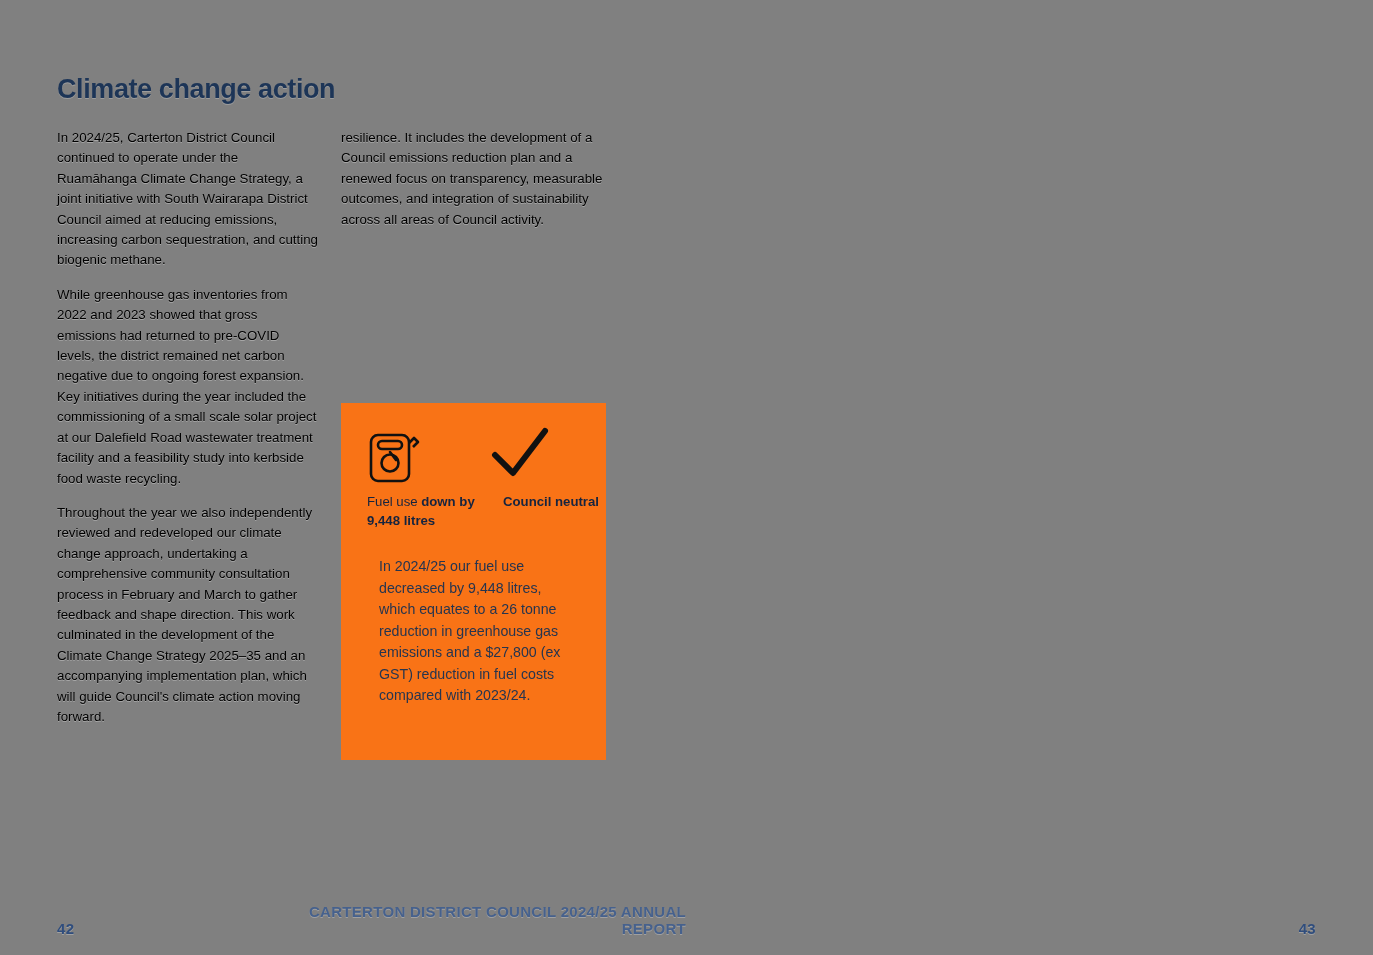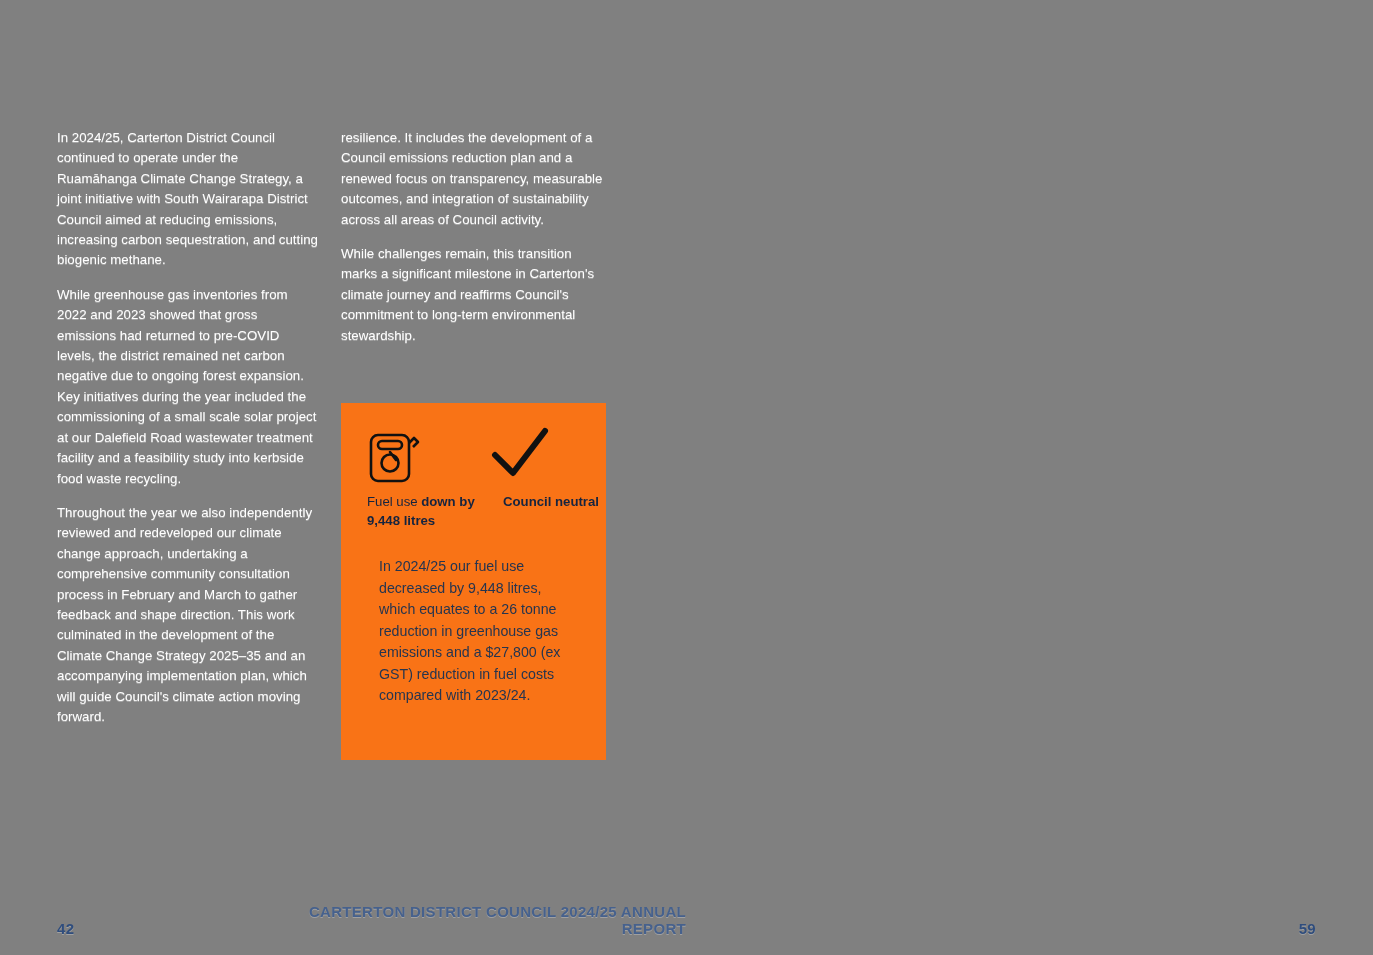--- a/index.html
+++ b/index.html
@@ -20,21 +20,21 @@
     font-size:27px;
     font-weight:bold;
     color:#1d3557;
     letter-spacing:-0.4px;
     text-shadow:0 1px 0 rgba(255,255,255,.22);
   }
   .body-text{
     position:absolute;
     font-size:13.3px;
     line-height:20.4px;
-    color:#ffffff;
+    color:#000000;
     text-shadow:0 1px 0 rgba(255,255,255,.30);
   }
   .body-text p{margin:0 0 14px 0;}
 
   
   #left-title{left:57px;top:74px;}
   #left-col-1{left:57px;top:128px;width:262px;}
   #left-col-2{left:341px;top:128px;width:262px;}
 
   .callout{
@@ -83,29 +83,29 @@
   .footer-note{color:#46618d;}
   #pg-left{left:57px;}
   #note-left{left:304px;text-align:right;}
   #pg-right{right:57px;}
 </style>
 </head>
 <body>
 
 <div class="page page-left">
 
+  <h1 class="heading" id="left-title">Climate change action</h1>
 
   <div class="body-text" id="left-col-1">
       <p>In 2024/25, Carterton District Council continued to operate under the Ruamāhanga Climate Change Strategy, a joint initiative with South Wairarapa District Council aimed at reducing emissions, increasing carbon sequestration, and cutting biogenic methane.</p>
       <p>While greenhouse gas inventories from 2022 and 2023 showed that gross emissions had returned to pre-COVID levels, the district remained net carbon negative due to ongoing forest expansion. Key initiatives during the year included the commissioning of a small scale solar project at our Dalefield Road wastewater treatment facility and a feasibility study into kerbside food waste recycling.</p>
       <p>Throughout the year we also independently reviewed and redeveloped our climate change approach, undertaking a comprehensive community consultation process in February and March to gather feedback and shape direction. This work culminated in the development of the Climate Change Strategy 2025–35 and an accompanying implementation plan, which will guide Council's climate action moving forward.</p>
     </div>
   <div class="body-text" id="left-col-2">
       <p>resilience. It includes the development of a Council emissions reduction plan and a renewed focus on transparency, measurable outcomes, and integration of sustainability across all areas of Council activity.</p>
-      <p>While challenges remain, this transition marks a significant milestone in Carterton's climate journey and reaffirms Council's commitment to long-term environmental stewardship.</p>
     </div>
 
   <div class="callout">
     <div class="callout-icons">
       <span class="icon-fuel">
         <svg width="54" height="60" viewBox="0 0 54 60" fill="none" stroke="#111" stroke-width="2.6">
           <rect x="4" y="10" width="38" height="46" rx="7"></rect>
           <rect x="11" y="16" width="24" height="8" rx="4"></rect>
           <circle cx="23" cy="38" r="8.5"></circle>
           <path d="M23 27 l6 8" stroke-linecap="round"></path>
@@ -128,14 +128,14 @@
         <p>In 2024/25 our fuel use decreased by 9,448 litres, which equates to a 26 tonne reduction in greenhouse gas emissions and a $27,800 (ex GST) reduction in fuel costs compared with 2023/24.</p>
       </div>
   </div>
 
   <div class="footer" id="pg-left">42</div>
   <div class="footer footer-note" id="note-left">CARTERTON DISTRICT COUNCIL  2024/25 ANNUAL REPORT</div>
 </div>
 
 <div class="page page-right">
 
-  <div class="footer" id="pg-right">59</div>
+  <div class="footer" id="pg-right">43</div>
 </div>
 
 </body></html>

